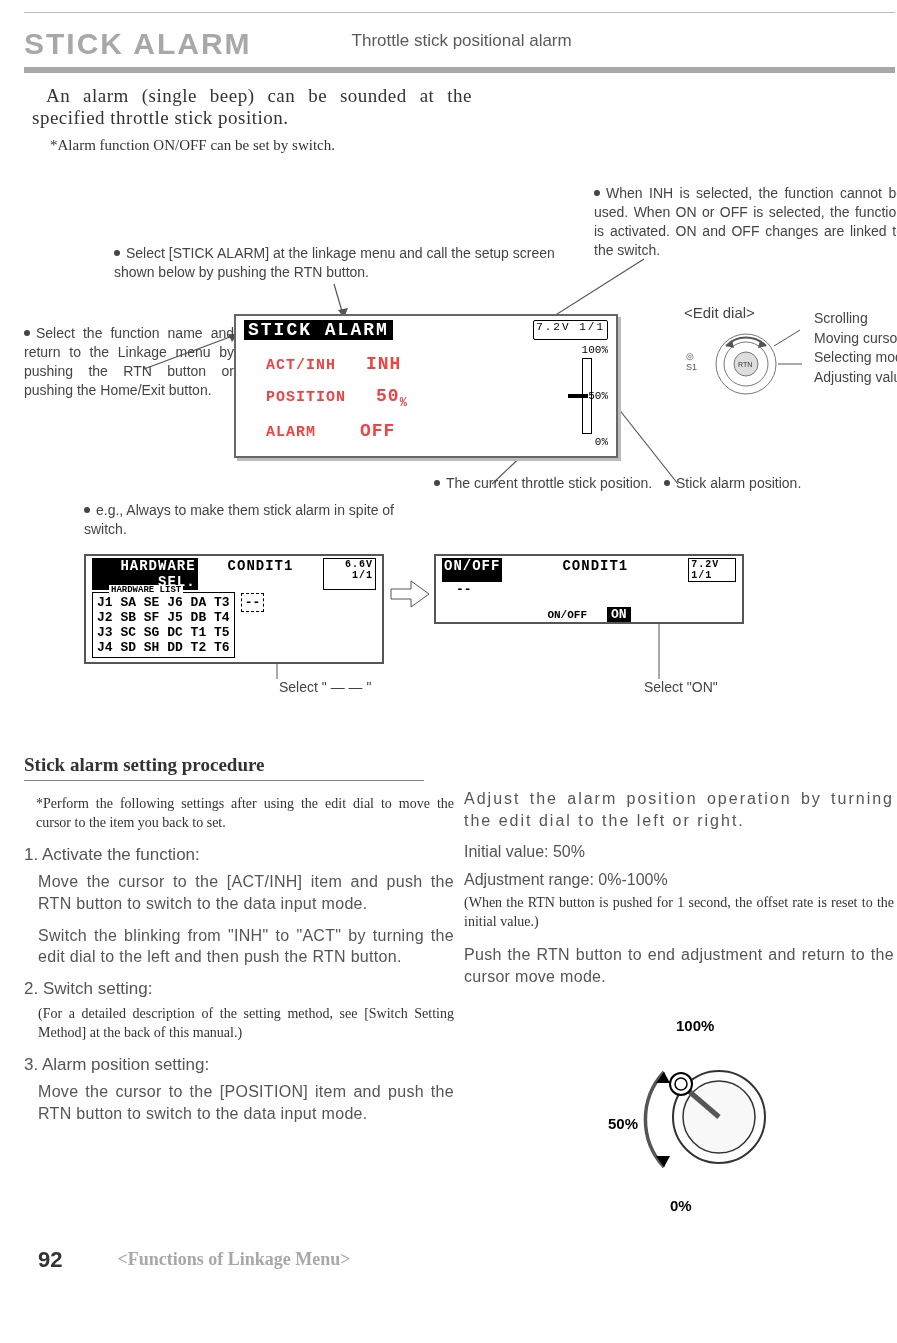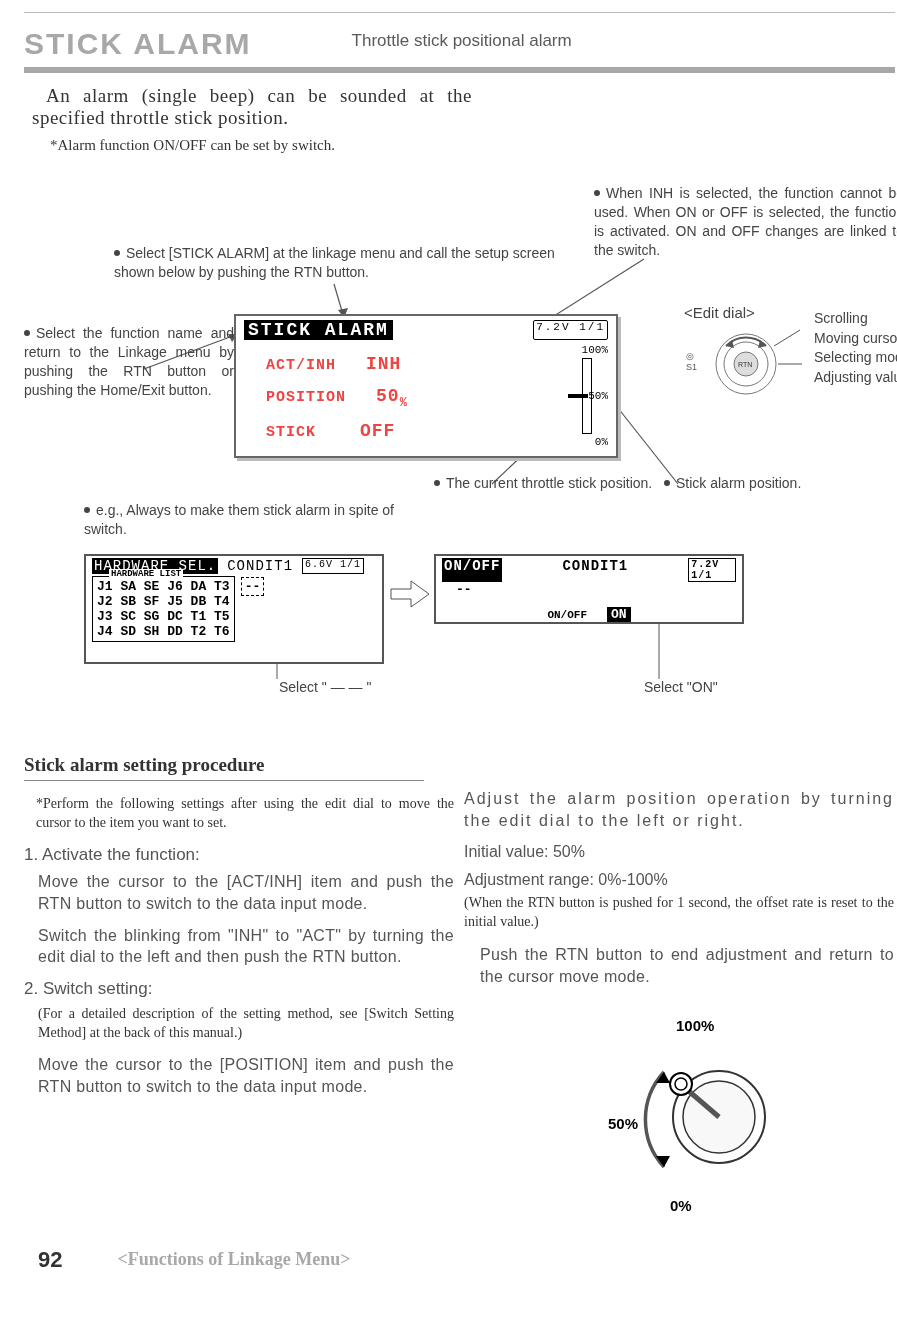--- a/index.html
+++ b/index.html
@@ -23,21 +23,21 @@
   .scale { position:absolute; right:8px; top:28px; width:34px; bottom:8px; font-family:"Courier New", monospace; font-size:11px; color:#000; text-align:right;}
   .scale-bar { position:absolute; left:8px; top:14px; bottom:14px; width:8px; border:1px solid #000;}
   .scale-mark{ position:absolute; left:-6px; width:20px; height:4px; background:#000;}
 
   .dial-area { position:absolute; left:660px; top:130px; font-size:13px; color:#444;}
   .dial-label { position:absolute; left:0; top:-10px; font-size:15px;}
   .dial-notes { position:absolute; left:130px; top:-5px; font-size:14px; line-height:1.4; width:150px;}
 
   .small-lcd { border:2px solid #555; background:#fff; font-family:"Courier New", monospace; color:#000; font-size:13px; padding:2px 6px; box-sizing:border-box;}
   .hw-lcd { position:absolute; left:60px; top:370px; width:300px; height:110px;}
-  .hw-lcd .hdr{ font-weight:normal; letter-spacing:1px; font-size:14px; display:flex; gap:9px;}
+  .hw-lcd .hdr{ font-weight:bold; letter-spacing:1px; font-size:14px; display:flex; gap:30px;text-align:right;}
   .hw-lcd .hdr .inv{ background:#000; color:#fff; padding:0 2px;}
   .hw-box{ border:1px solid #000; padding:2px 4px; margin-top:2px; font-weight:bold; font-size:13px; display:inline-block; position:relative;}
   .hw-box:before{ content:"HARDWARE LIST"; position:absolute; top:-8px; left:16px; font-size:9px; background:#fff; padding:0 2px;}
   .dashbox{ display:inline-block; border:1px dashed #000; padding:1px 3px; font-weight:bold;}
 
   .on-lcd { position:absolute; left:410px; top:370px; width:310px; height:70px;}
   .on-lcd .hdr{ font-weight:bold; letter-spacing:1px; font-size:14px; display:flex; gap:60px;}
   .on-lcd .hdr .inv{ background:#000; color:#fff; padding:0 2px;}
   .on-lcd .body{ text-align:center; padding:10px 0; font-weight:bold;}
   .on-box{ display:inline-block; background:#000; color:#fff; padding:0 4px;}
@@ -110,21 +110,21 @@
     </div>
 
     <div class="lcd-outer">
       <div class="lcd-title">
         <span class="tname">STICK ALARM</span>
         <span style="font-size:11px; font-weight:normal; border:1px solid #000; padding:0 2px; border-radius:2px;"><span>7.2V</span> <span>1/1</span></span>
       </div>
       <div class="lcd-body">
         <div><span>ACT/INH</span><span class="val">INH</span></div>
         <div><span>POSITION</span><span class="val"><span>50</span><sub style="font-size:12px;">%</sub></span></div>
-        <div><span>STICK</span><span class="val" style="margin-left:44px;">OFF</span></div>
+        <div><span>ALARM</span><span class="val" style="margin-left:44px;">OFF</span></div>
       </div>
       <div class="scale">
         <div style="position:absolute;top:0;right:0;">100%</div>
         <div style="position:absolute;top:44%;right:0;">50%</div>
         <div style="position:absolute;bottom:0;right:0;">0%</div>
         <div class="scale-bar"></div>
         <div class="scale-mark" style="top:48%;"></div>
       </div>
     </div>
 
@@ -195,38 +195,39 @@
     </div>
 
     <div class="sel-note" style="left:255px; top:495px;"><span class="bullet"></span><span>Select " — — "</span></div>
     <div class="sel-note" style="left:620px; top:495px;"><span class="bullet"></span><span>Select "ON"</span></div>
 
   </div>
 
   <div class="columns">
     <div class="col">
       <div class="proc-title">Stick alarm setting procedure</div>
-      <div class="note-serif">*Perform the following settings after using the edit dial to move the cursor to the item you want to set.</div>
+      <div class="note-serif">*Perform the following settings after using the edit dial to move the cursor to the item you back to set.</div>
 
       <div class="step-h step-num">1. Activate the function:</div>
       <div class="step-body">Move the cursor to the [ACT/INH] item and push the RTN button to switch to the data input mode.</div>
       <div class="step-body">Switch the blinking from "INH" to "ACT" by turning the edit dial to the left and then push the RTN button.</div>
 
       <div class="step-h step-num">2. Switch setting:</div>
       <div class="note-serif" style="margin-left:14px;">(For a detailed description of the setting method, see [Switch Setting Method] at the back of this manual.)</div>
 
+      <div class="step-h step-num">3. Alarm position setting:</div>
       <div class="step-body">Move the cursor to the [POSITION] item and push the RTN button to switch to the data input mode.</div>
     </div>
 
     <div class="col" style="padding-top:32px;">
       <div class="step-body" style="margin-left:0; letter-spacing:2px;">Adjust the alarm position operation by turning the edit dial to the left or right.</div>
       <div class="initial">Initial value: 50%</div>
       <div class="initial">Adjustment range: 0%-100%</div>
       <div class="note-serif" style="margin-left:0;">(When the RTN button is pushed for 1 second, the offset rate is reset to the initial value.)</div>
-      <div class="step-body" style="margin-left:16px;">Push the RTN button to end adjustment and return to the cursor move mode.</div>
+      <div class="step-body" style="margin-left:0;">Push the RTN button to end adjustment and return to the cursor move mode.</div>
 
       <div class="stick-img">
         <svg width="230" height="200">
           <text x="112" y="14" font-size="15" font-weight="bold" fill="#000">100%</text>
           <text x="44" y="112" font-size="15" font-weight="bold" fill="#000">50%</text>
           <text x="106" y="194" font-size="15" font-weight="bold" fill="#000">0%</text>
 
           <circle cx="155" cy="100" r="46" stroke="#333" stroke-width="2" fill="none"></circle>
           <circle cx="155" cy="100" r="36" stroke="#333" stroke-width="1.5" fill="#f8f8f8"></circle>
 

